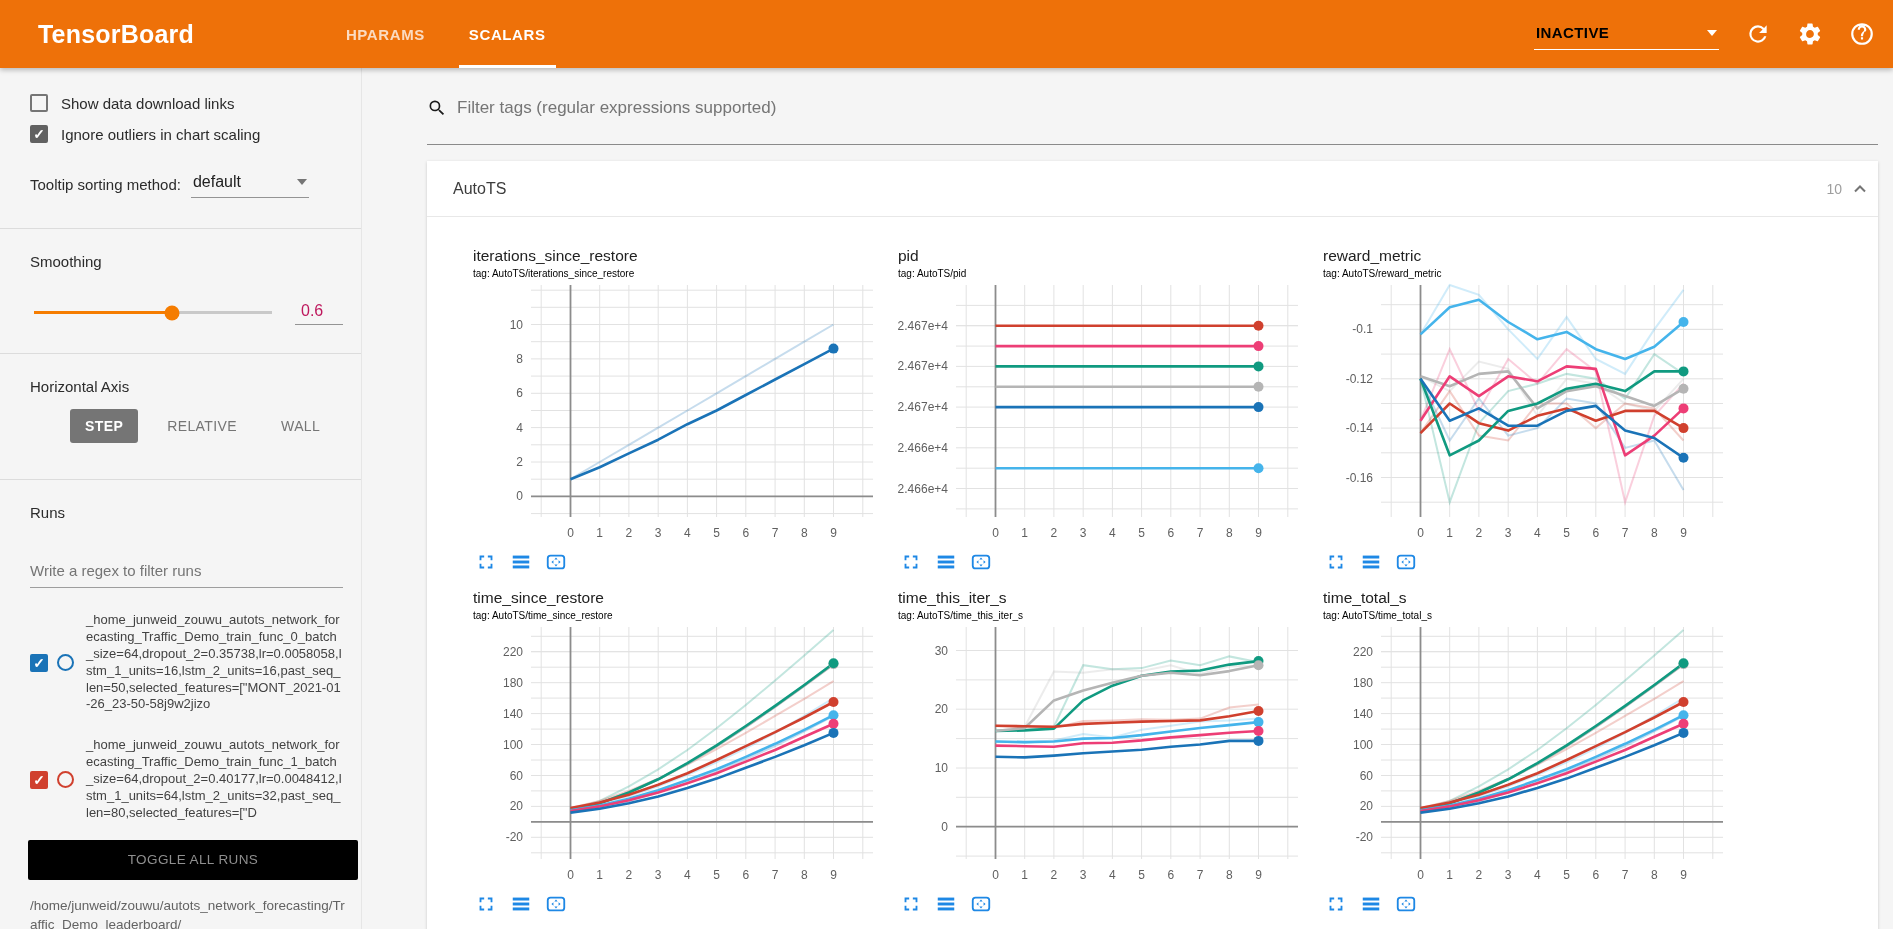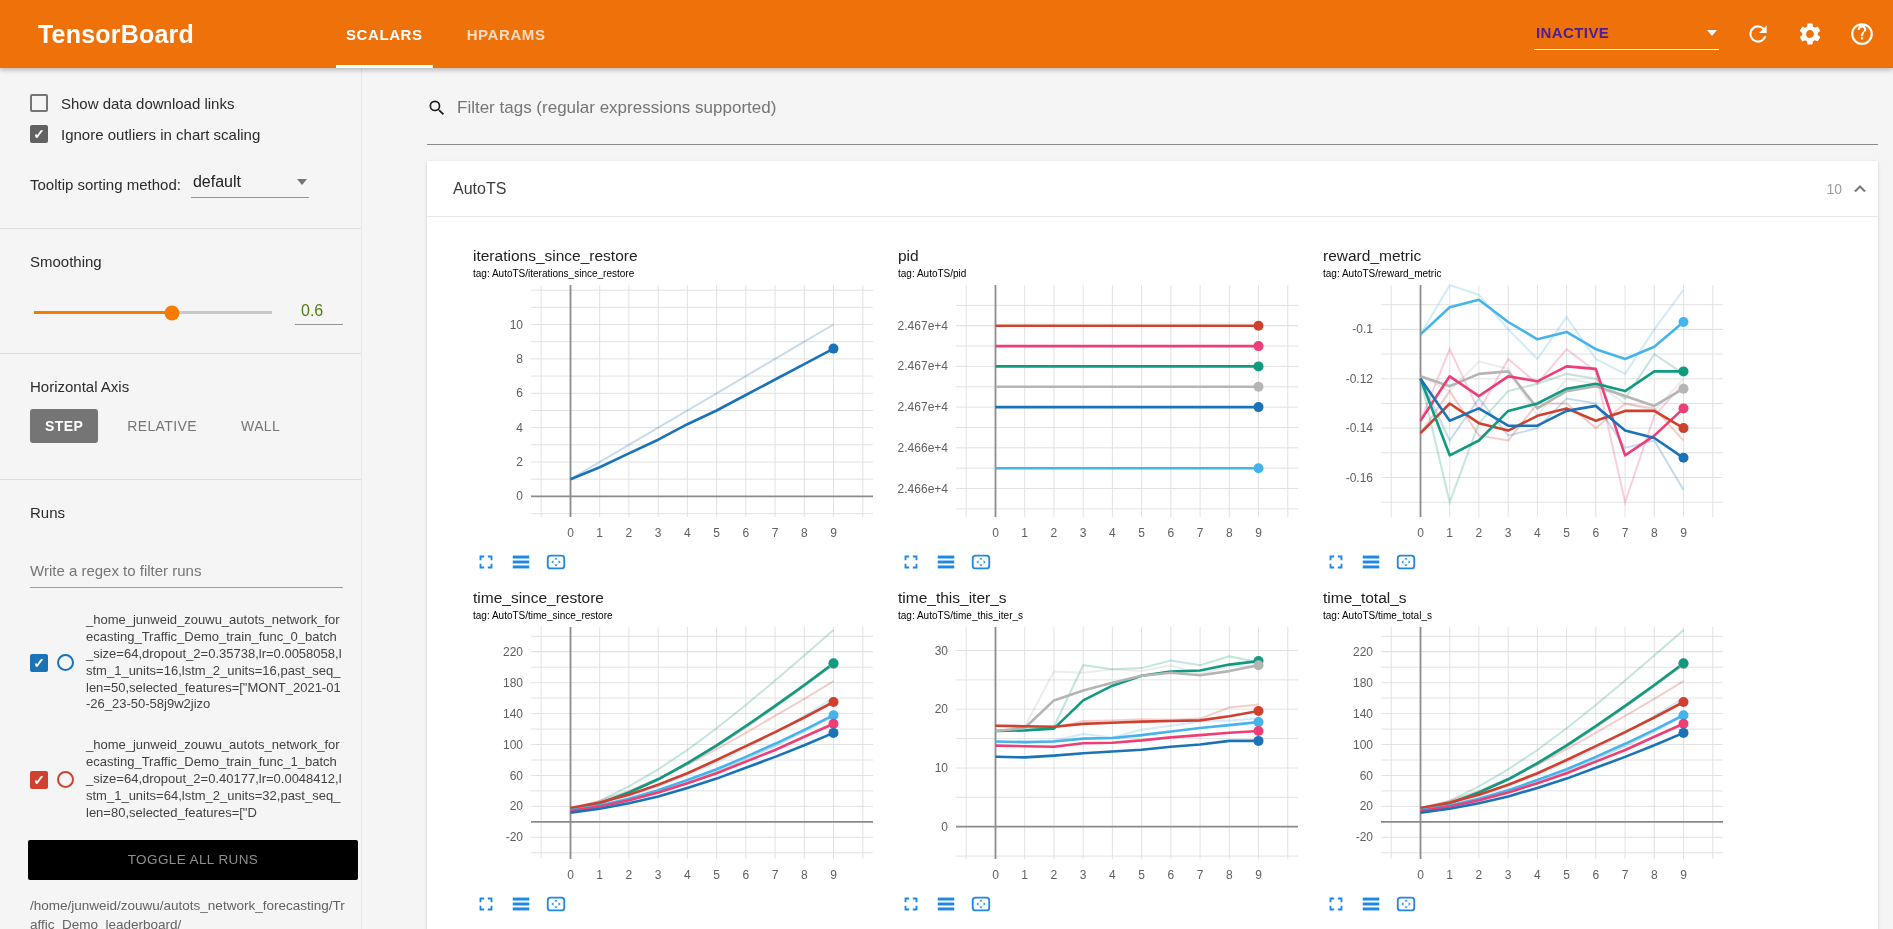--- a/index.html
+++ b/index.html
@@ -9,21 +9,21 @@
   
   .header { position:absolute; top:0; left:0; width:1893px; height:68px; background:#ee7109;
     display:flex; align-items:center; box-shadow:0 2px 5px rgba(0,0,0,.26); z-index:10; }
   .brand { color:#fff; font-size:25px; font-weight:bold; margin-left:38px; letter-spacing:.2px; }
   .tabs { display:flex; height:100%; margin-left:130px; }
   .tab { display:flex; align-items:center; padding:0 22px; color:rgba(255,255,255,.75);
     font-size:15px; font-weight:bold; letter-spacing:.6px; position:relative; cursor:pointer; }
   .tab.active { color:#fff; }
   .tab.active::after { content:""; position:absolute; left:12px; right:12px; bottom:0; height:3px; background:#fff; }
   .header-right { margin-left:auto; display:flex; align-items:center; margin-right:18px; gap:26px; }
-  .status-select { width:185px; color:#4c1d95; font-size:15px; font-weight:bold; letter-spacing:.4px;
+  .status-select { width:185px; color:#000000; font-size:15px; font-weight:bold; letter-spacing:.4px;
     border-bottom:1px solid #fff; padding:6px 2px 8px 2px; display:flex; align-items:center; }
   .status-select .caret { margin-left:auto; }
   .hicon { width:26px; height:26px; cursor:pointer; }
 
   
   .sidebar { position:absolute; top:68px; left:0; width:362px; bottom:0; background:#f5f5f5;
     border-right:1px solid #e6e6e6; padding:26px 18px 0 30px; overflow:hidden; }
   .divider { border-top:1px solid #dcdcdc; margin:0 -18px 0 -30px; }
   .chk-row { display:flex; align-items:center; gap:13px; margin-bottom:13px; cursor:pointer; }
   .chk { width:18px; height:18px; border:2px solid #757575; border-radius:2px; flex:0 0 auto;
@@ -39,25 +39,25 @@
   .dropdown .caret { margin-left:auto; }
   .caret { width:0; height:0; border-left:5px solid transparent; border-right:5px solid transparent;
     border-top:6px solid #757575; }
   .status-select .caret { border-top-color:#fff; }
   .section-label { font-size:15px; color:#2b2b2b; margin-top:24px; }
   .slider-row { display:flex; align-items:center; margin-top:30px; margin-bottom:28px; }
   .slider { position:relative; height:3px; background:#c9c9c9; width:238px; margin-left:4px; cursor:pointer; }
   .slider .fill { position:absolute; left:0; top:0; bottom:0; background:#f57c00; }
   .slider .thumb { position:absolute; top:50%; width:15px; height:15px; border-radius:50%;
     background:#f57c00; transform:translate(-50%,-50%); }
-  .slider-value { margin-left:auto; width:48px; font-size:16px; color:#4d7c0f; text-align:left;
+  .slider-value { margin-left:auto; width:48px; font-size:16px; color:#be185d; text-align:left;
     border-bottom:1px solid #949494; padding:2px 2px 4px 6px; }
   .axis-buttons { display:flex; align-items:center; margin-top:14px; margin-bottom:36px; }
   .axis-btn { font-size:14px; letter-spacing:.4px; color:#757575; padding:9px 15px; cursor:pointer; }
-  .axis-btn.active { background:#757575; color:#fff; border-radius:3px; font-weight:bold; }
+  .axis-btn.active { background:#757575; color:#fff; border-radius:3px; font-weight:bold;margin-left:40px; }
   .axis-btn + .axis-btn { margin-left:14px; }
   .regex-input { margin-top:37px; border-bottom:1px solid #9e9e9e; padding:4px 0 8px 0;
     font-size:15px; color:#757575; cursor:text; }
   .run-row { display:flex; align-items:center; margin-top:24px; }
   .run-controls { display:flex; align-items:center; gap:9px; flex:0 0 auto; width:52px; }
   .radio { width:17px; height:17px; border-radius:50%; border:2px solid currentColor; background:#f5f5f5; }
   .run-name { margin-left:4px; font-size:13px; line-height:1.3; color:#424242; word-break:break-all; width:258px; }
   .toggle-btn { margin-top:18px; margin-left:-2px; width:330px; height:40px; background:#000000;
     border:none; border-radius:2px; color:#8f8f8f; font-size:13.5px; letter-spacing:.4px;
     font-family:inherit; cursor:pointer; }
@@ -81,25 +81,25 @@
   .chart-toolbar { display:flex; gap:13px; margin-top:2px; padding-left:2px; }
   .tbicon { width:22px; height:22px; cursor:pointer; }
   svg text { font-family:"Liberation Sans", sans-serif; }
 </style>
 </head>
 <body>
 
 <div class="header">
   <div class="brand">TensorBoard</div>
   <div class="tabs">
+    <div class="tab">
+        <span>HPARAMS</span>
+      </div>
     <div class="tab active">
         <span>SCALARS</span>
-      </div>
-    <div class="tab">
-        <span>HPARAMS</span>
       </div>
   </div>
   <div class="header-right">
     <div class="status-select">
       <span>INACTIVE</span>
       <span class="caret"></span>
     </div>
     <svg class="hicon" viewBox="0 0 24 24">
       <path fill="#fff" d="M17.65 6.35A7.95 7.95 0 0 0 12 4a8 8 0 1 0 7.73 10h-2.08A6 6 0 1 1 12 6c1.66 0 3.14.69 4.22 1.78L13 11h7V4l-2.35 2.35z"></path>
     </svg>

